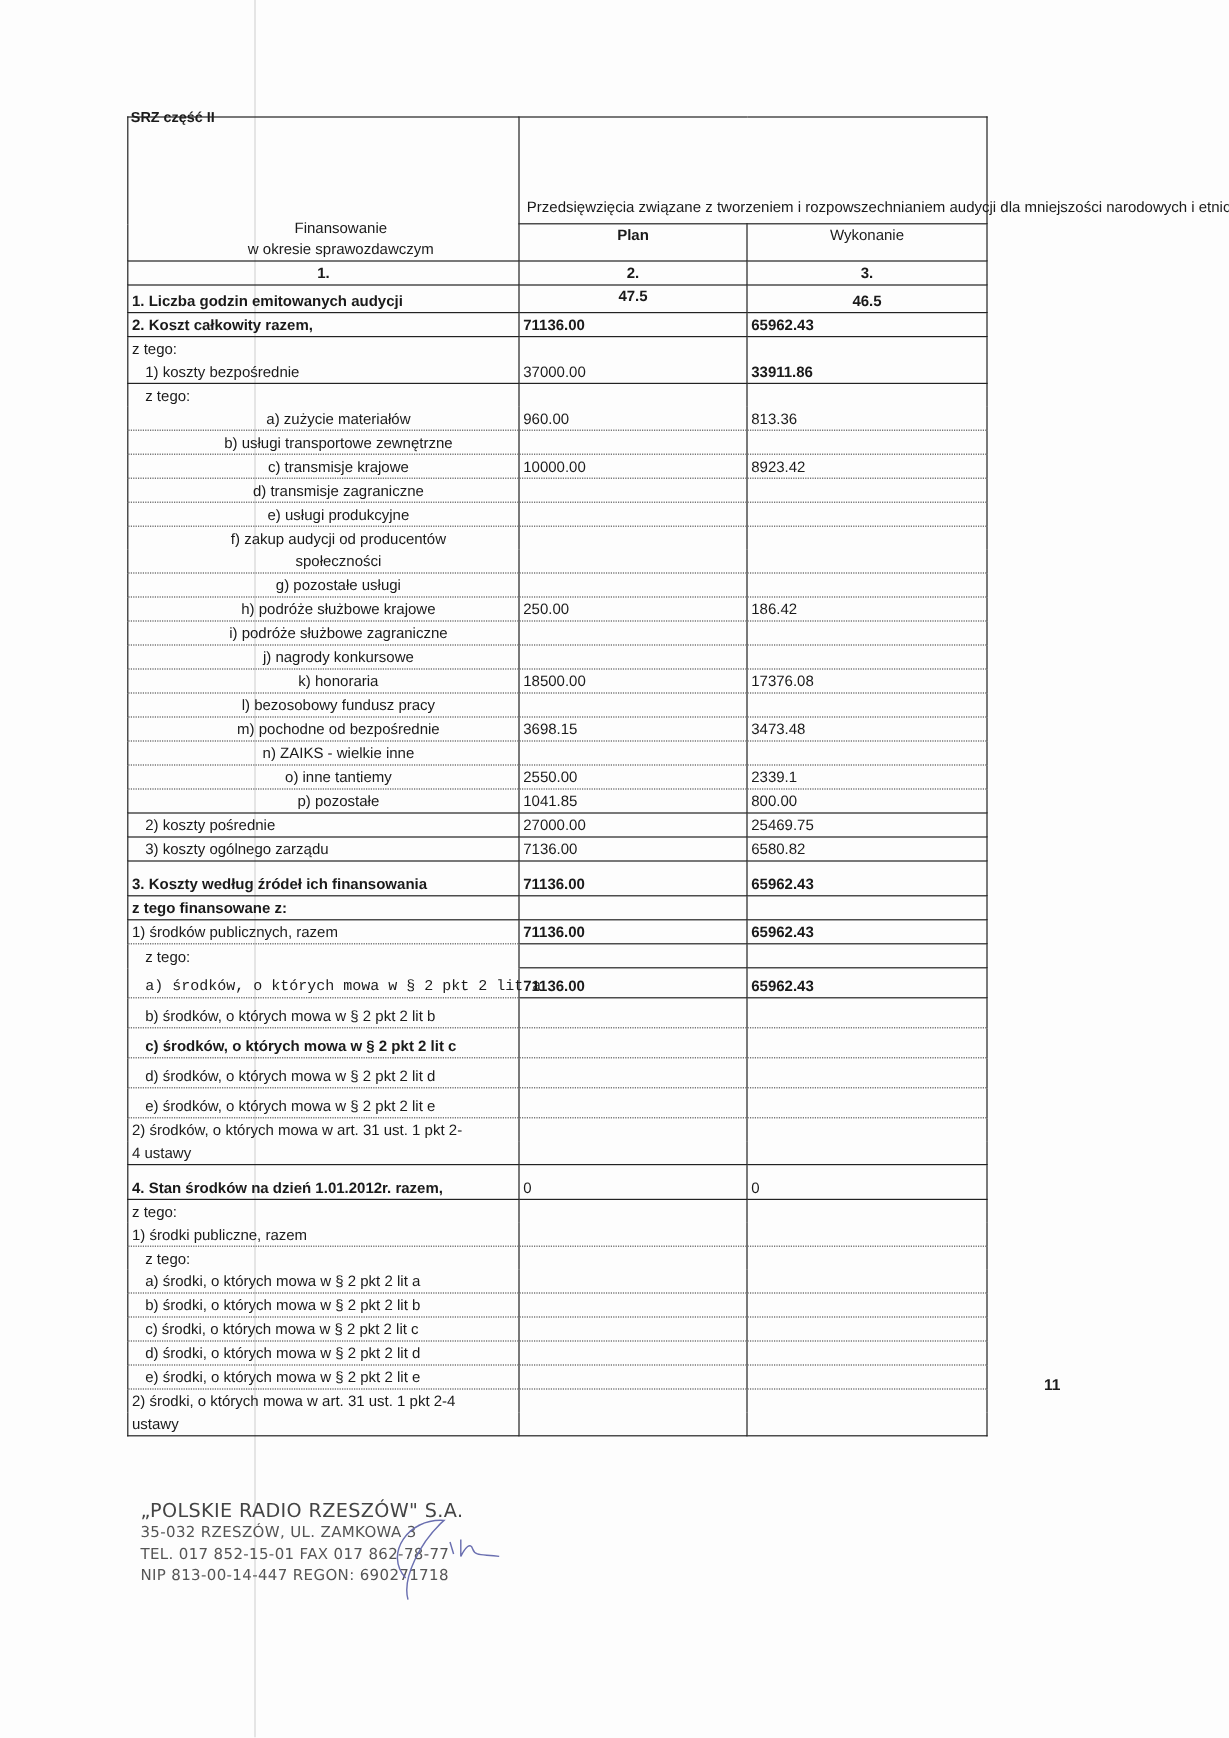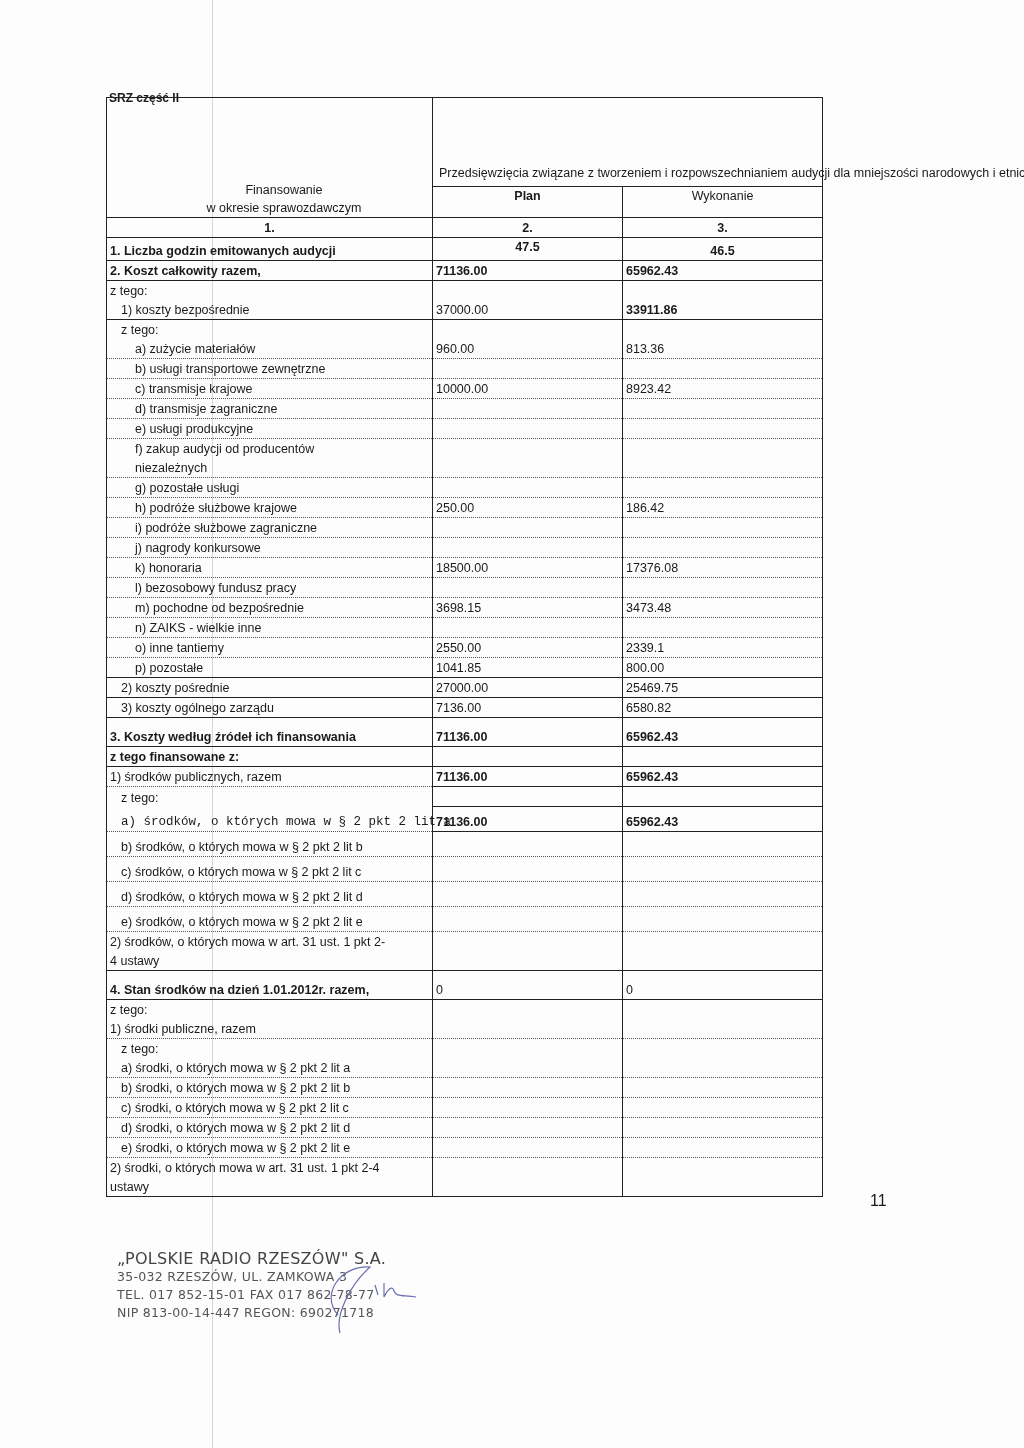--- a/index.html
+++ b/index.html
@@ -13,22 +13,22 @@
                  border-left:1.5px solid #222; border-right:1.5px solid #222; white-space:nowrap; }
   col.c1 { width:326px; } col.c2 { width:190px; } col.c3 { width:200px; }
   .hdr td { text-align:center; vertical-align:middle; line-height:19px; white-space:normal; }
   .bt td { border-top:1.5px solid #222; }
   .bb td { border-bottom:1.5px solid #222; }
   .dot td { border-bottom:1px dotted #555; }
   .num { text-align:left; }
   .cen { text-align:center; }
   .b { font-weight:bold; }
   .i1 { padding-left:14px !important;margin-left:22px; }
-  .i2 { padding-left:28px !important; }
-  .page-num { position:absolute; left:870px; top:1192px; font-size:16px; }
+  .i2 { padding-left:28px !important;text-align:center; }
+  .page-num { position:absolute; left:870px; top:1146px; font-size:13px;font-weight:bold; }
   .stamp { position:absolute; left:117px; top:1250px; font-family:"DejaVu Sans", sans-serif; color:#555; letter-spacing:0.3px; }
   .stamp .l0 { font-size:16px; color:#444; }
   .stamp div { font-size:12.5px; line-height:18px; }
   .sig { position:absolute; left:280px; top:1255px; }
 </style>
 </head>
 <body>
 
 <div class="scanline"></div>
 
@@ -109,21 +109,21 @@
     <td class="i2">e) usługi produkcyjne</td>
         <td></td>
         <td></td>
   </tr>
   <tr>
     <td class="i2">f) zakup audycji od producentów</td>
         <td></td>
         <td></td>
   </tr>
   <tr class="dot">
-    <td class="i2">niezależnych</td>
+    <td class="i2">społeczności</td>
         <td></td>
         <td></td>
   </tr>
   <tr class="dot">
     <td class="i2">g) pozostałe usługi</td>
         <td></td>
         <td></td>
   </tr>
   <tr class="dot">
     <td class="i2">h) podróże służbowe krajowe</td>
@@ -205,21 +205,21 @@
     <td class="i1" style="height:24px;font-family:Liberation Mono, monospace;">a) środków, o których mowa w § 2 pkt 2 lit a</td>
     <td class="num b" style="border-bottom:1.5px solid #222;">71136.00</td>
     <td class="num b" style="border-bottom:1.5px solid #222;">65962.43</td>
   </tr>
   <tr class="dot">
     <td class="i1" style="height:24px;">b) środków, o których mowa w § 2 pkt 2 lit b</td>
         <td></td>
         <td></td>
   </tr>
   <tr class="dot">
-    <td class="i1" style="height:24px;">c) środków, o których mowa w § 2 pkt 2 lit c</td>
+    <td class="i1" style="height:24px;font-weight:bold;">c) środków, o których mowa w § 2 pkt 2 lit c</td>
         <td></td>
         <td></td>
   </tr>
   <tr class="dot">
     <td class="i1" style="height:24px;">d) środków, o których mowa w § 2 pkt 2 lit d</td>
         <td></td>
         <td></td>
   </tr>
   <tr class="dot">
     <td class="i1" style="height:24px;">e) środków, o których mowa w § 2 pkt 2 lit e</td>

